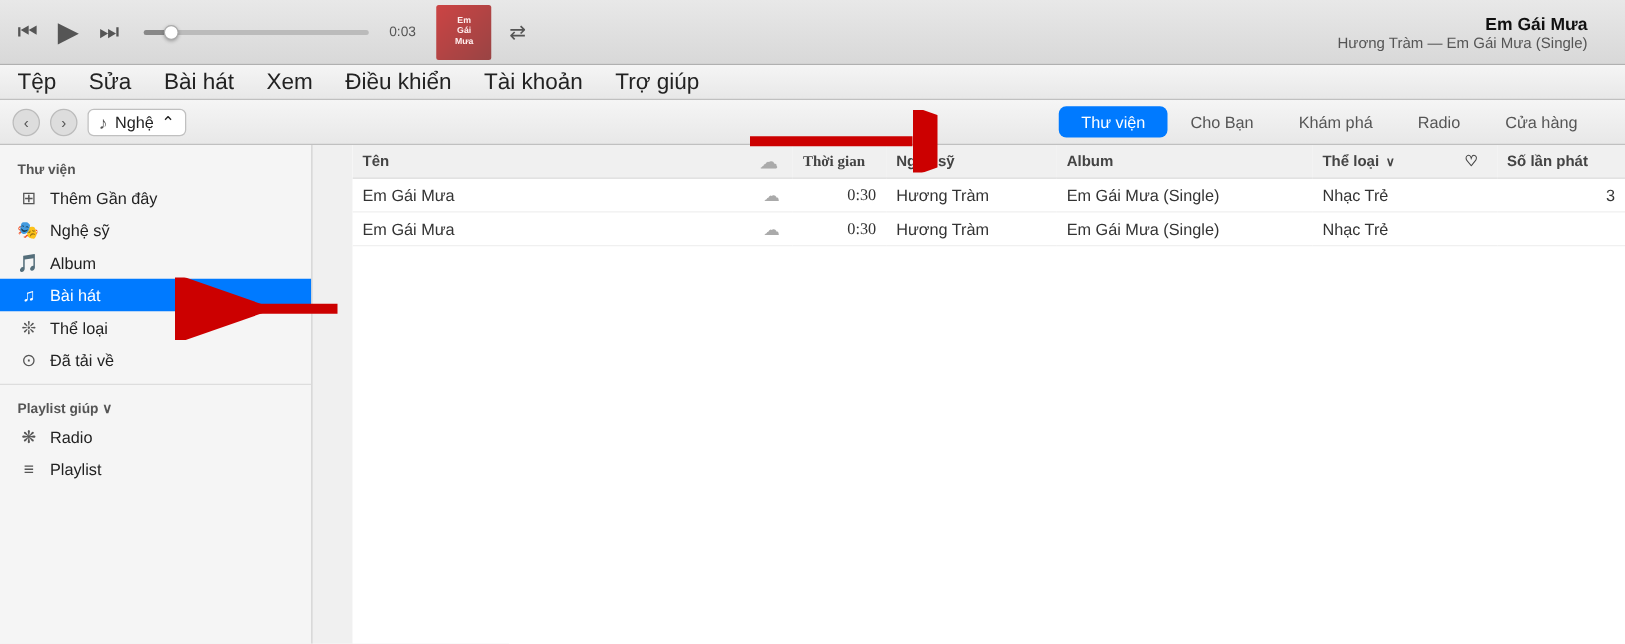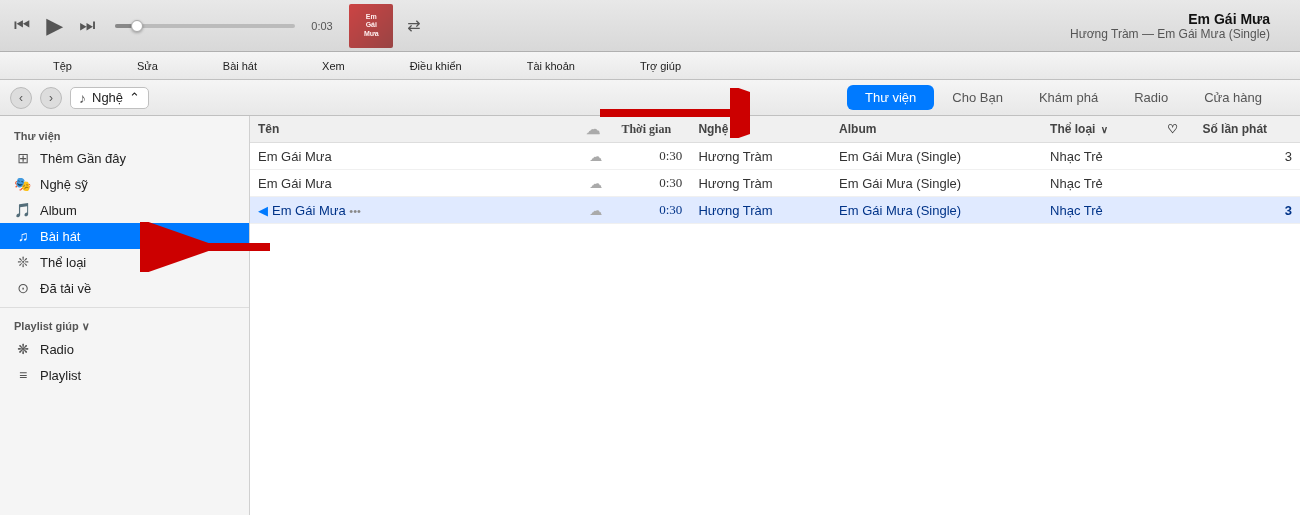--- a/index.html
+++ b/index.html
@@ -114,23 +114,22 @@
       align-items: center;
       background: linear-gradient(to bottom, #f5f5f5, #e8e8e8);
       border-bottom: 1px solid #c0c0c0;
       padding: 2px 10px;
       height: 28px;
       gap: 18px;
     }
     .menu-item {
       cursor: pointer;
       color: #222;
-      font-size: 11px;
+      font-size: 18px;
       padding: 2px 4px;
-      margin-left: 39px;
     }
 
     
     .nav-bar {
       display: flex;
       align-items: center;
       background: linear-gradient(to bottom, #f5f5f5, #e8e8e8);
       border-bottom: 1px solid #c0c0c0;
       padding: 4px 10px;
       height: 36px;
@@ -226,20 +225,21 @@
       height: 1px;
       background: #ddd;
       margin: 6px 0;
     }
 
     
     .content-area {
       flex: 1;
       background: white;
       overflow-y: auto;
+      margin-left: 32px;
     }
 
     
     .track-table {
       width: 100%;
       border-collapse: collapse;
     }
     .track-table thead tr {
       background: #f0f0f0;
       border-bottom: 1px solid #ddd;
@@ -410,30 +410,20 @@
             <tr>
               <td class="col-name">Em Gái Mưa</td>
               <td class="col-cloud"><span style="font-size:13px; color:#aaa;">☁</span></td>
               <td class="col-time">0:30</td>
               <td class="col-artist">Hương Tràm</td>
               <td class="col-album">Em Gái Mưa (Single)</td>
               <td class="col-genre">Nhạc Trẻ</td>
               <td style="width: 30px;"></td>
               <td class="col-plays"></td>
             </tr>
-            <tr class="playing">
-              <td class="col-name"><span style="color:#007aff; margin-right:4px;">◀</span>Em Gái Mưa <span style="color:#888; font-size:11px;">•••</span></td>
-              <td class="col-cloud"><span style="font-size:13px; color:#aaa;">☁</span></td>
-              <td class="col-time">0:30</td>
-              <td class="col-artist">Hương Tràm</td>
-              <td class="col-album">Em Gái Mưa (Single)</td>
-              <td class="col-genre">Nhạc Trẻ</td>
-              <td style="width: 30px;"></td>
-              <td class="col-plays"><strong>3</strong></td>
-            </tr>
           </tbody>
       </table>
     </div>
   </div>
 
   <div style="position:absolute; top:88px; left:590px; pointer-events:none;">
     <svg width="160" height="50">
       <defs>
         <marker id="arrowhead-r" markerWidth="10" markerHeight="7" refX="0" refY="3.5" orient="auto">
           <polygon points="0 0, 10 3.5, 0 7" fill="#cc0000"></polygon>

